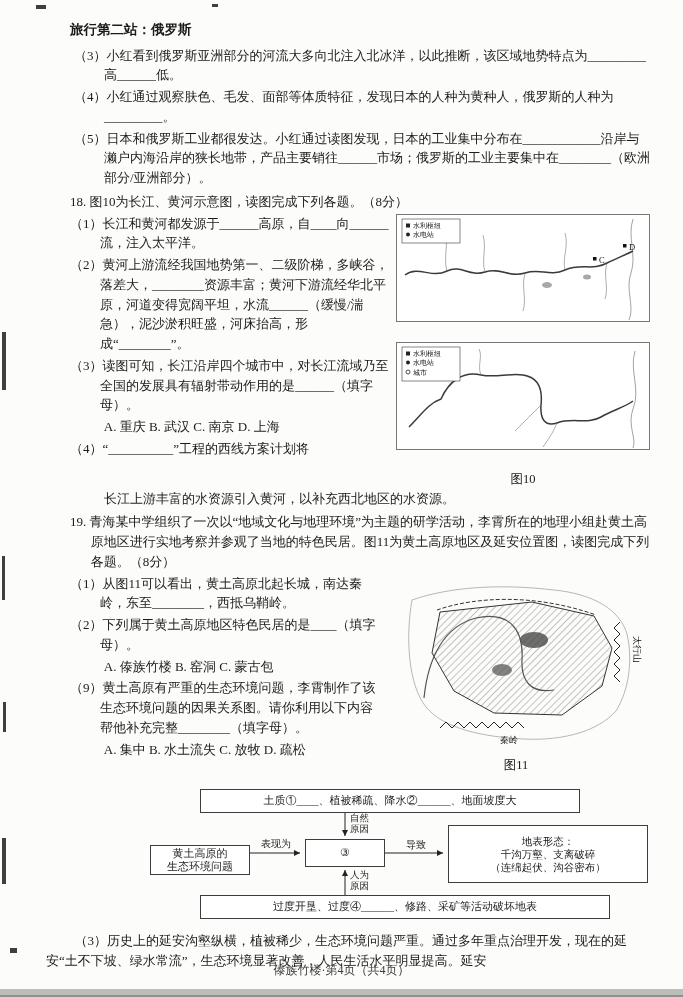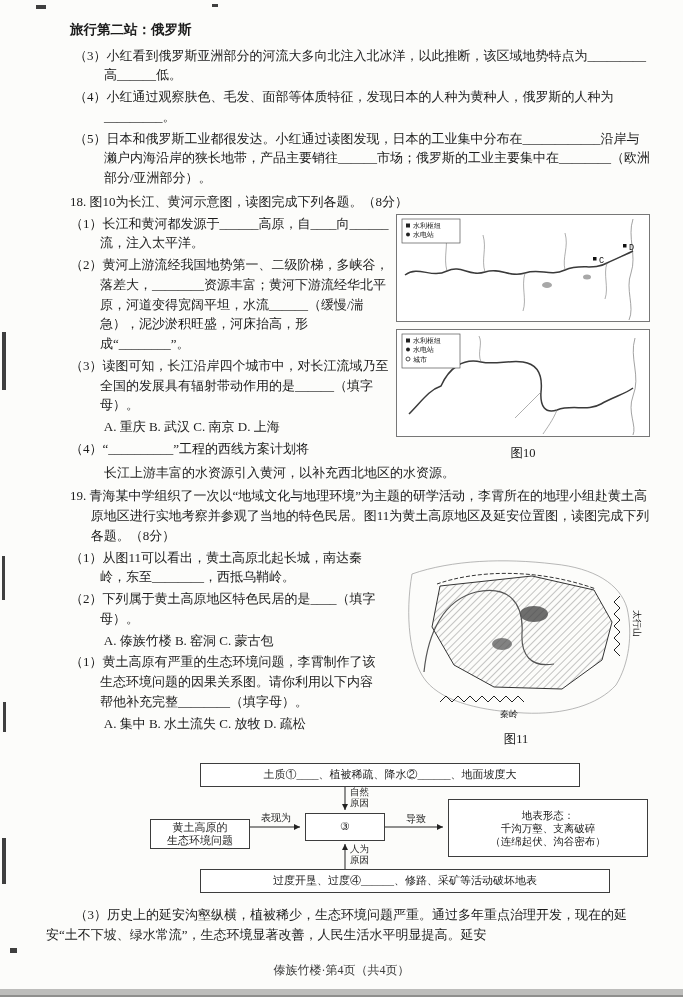--- a/index.html
+++ b/index.html
@@ -15,21 +15,21 @@
   .q { padding-left:2.3em; text-indent:-2.3em; margin-bottom:2px; }
   .lvl1 { margin-left:4px; }
   .main { padding-left:1.6em; text-indent:-1.6em; margin-top:4px; margin-bottom:2px; }
   .opts { margin-left:2.6em; margin-bottom:2px; }
   .cont { margin-left:4px; padding-left:2.3em; margin-bottom:2px; }
   .row { display:flex; gap:1px; margin-top:2px; }
   .col-text { flex:1; min-width:0; }
   .col-fig { flex:none; }
   .fig10 { width:254px; }
   .fig11 { width:268px; padding-top:4px; }
-  .mapbox { border:1px solid #777; background:#fff; margin-bottom:7px;font-family:Liberation Mono, monospace; }
+  .mapbox { border:1px solid #777; background:#fff; margin-bottom:20px; }
   .mapbox svg { display:block; }
   .fig-caption { text-align:center; font-size:12.5px; margin-top:1px; }
   
   .flow { position:relative; width:505px; height:132px; margin:14px 0 10px 80px; font-size:11px; }
   .flow svg.arrows { position:absolute; left:0; top:0; pointer-events:none; }
   .fbox { position:absolute; border:1px solid #3d3d3d; background:#fff;
           display:flex; align-items:center; justify-content:center;
           flex-direction:column; text-align:center; padding:1px 3px; line-height:1.25; }
   .f-top    { left:50px;  top:0;     width:380px; height:24px; }
   .f-left   { left:0;     top:56px;  width:100px; height:30px; }
@@ -136,21 +136,21 @@
 
     <p class="cont">长江上游丰富的水资源引入黄河，以补充西北地区的水资源。</p>
 
     <p class="main">19. 青海某中学组织了一次以“地域文化与地理环境”为主题的研学活动，李霄所在的地理小组赴黄土高原地区进行实地考察并参观了当地的特色民居。图11为黄土高原地区及延安位置图，读图完成下列各题。（8分）</p>
 
     <div class="row">
       <div class="col-text">
         <p class="q">（1）从图11可以看出，黄土高原北起长城，南达秦岭，东至________，西抵乌鞘岭。</p>
         <p class="q">（2）下列属于黄土高原地区特色民居的是____（填字母）。</p>
         <p class="opts">A. 傣族竹楼 B. 窑洞 C. 蒙古包</p>
-        <p class="q">（1）黄土高原有严重的生态环境问题，李霄制作了该生态环境问题的因果关系图。请你利用以下内容帮他补充完整________（填字母）。</p>
+        <p class="q">（9）黄土高原有严重的生态环境问题，李霄制作了该生态环境问题的因果关系图。请你利用以下内容帮他补充完整________（填字母）。</p>
         <p class="opts">A. 集中 B. 水土流失 C. 放牧 D. 疏松</p>
       </div>
       <div class="col-fig fig11">
         <svg width="262" height="172" viewBox="0 0 262 172">
           <defs>
             <pattern id="hatch" width="5" height="5" patternUnits="userSpaceOnUse" patternTransform="rotate(45)">
               <line x1="0" y1="0" x2="0" y2="5" stroke="#8a8a8a" stroke-width="1"></line>
             </pattern>
           </defs>
           <path d="M30,22 C70,8 122,6 172,12 C212,16 238,32 245,56 C251,82 247,112 234,133 C216,153 182,163 142,161 C102,159 62,151 44,129 C27,108 23,62 30,22 Z" stroke="#9a9a9a" stroke-width="0.7" fill="none"></path>

